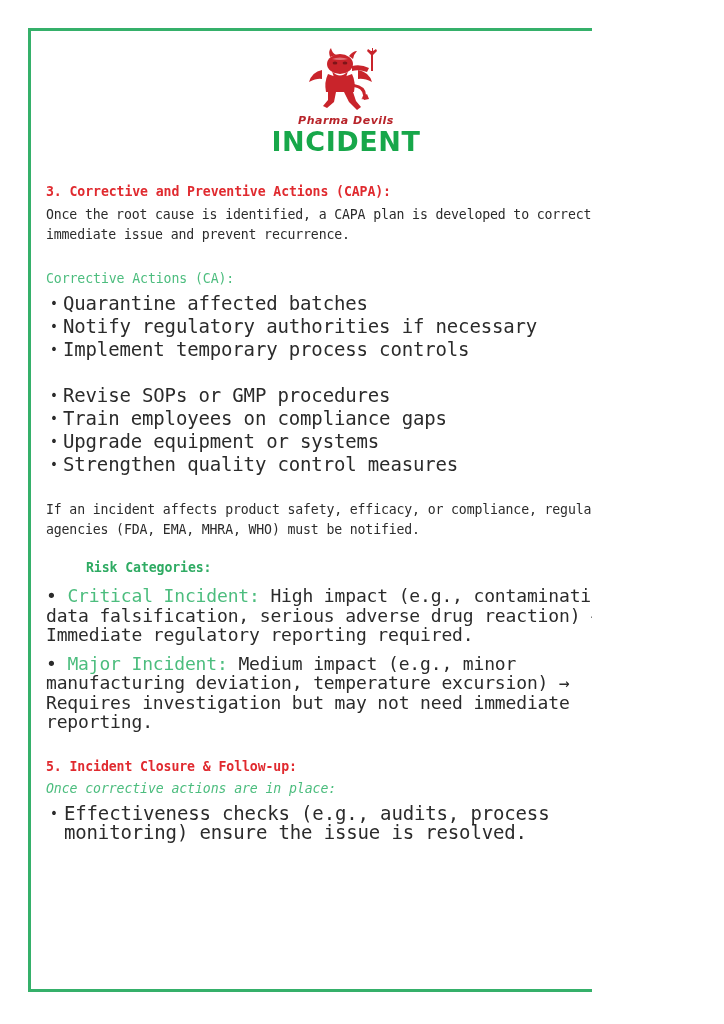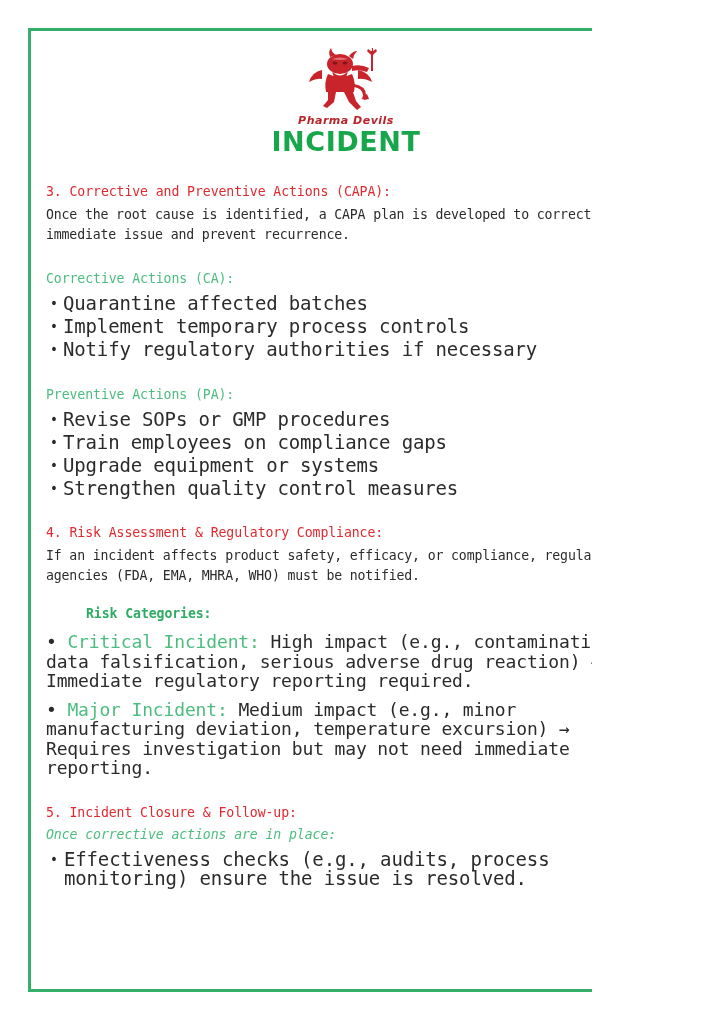--- a/index.html
+++ b/index.html
@@ -68,21 +68,21 @@
     letter-spacing: 0.6px;
     line-height: 30px;
   }
   
   .sec {
     margin-top: 26px;
   }
   .sec.tight { margin-top: 20px; }
   .h-red {
     font-size: 13.2px;
-    font-weight: normal;
+    font-weight: bold;
     color: #e02a2f;
     line-height: 18px;
     letter-spacing: -0.1px;
   }
   .h-green {
     font-size: 13.2px;
     color: #4cbd7e;
     line-height: 18px;
     letter-spacing: -0.1px;
   }
@@ -190,37 +190,35 @@
 
     <div class="sec">
       <div class="h-red">3. Corrective and Preventive Actions (CAPA):</div>
       <div class="para">Once the root cause is identified, a CAPA plan is developed to correct the immediate issue and prevent recurrence.</div>
     </div>
 
     <div class="sec">
       <div class="h-green">Corrective Actions (CA):</div>
       <ul class="bullets">
         <li>Quarantine affected batches</li>
+        <li>Notify regulatory authorities if necessary</li>
         <li>Implement temporary process controls</li>
-        <li>Notify regulatory authorities if necessary</li>
       </ul>
     </div>
 
     <div class="sec">
-      <div class="h-green">Preventive Actions (PA):</div>
       <ul class="bullets">
         <li>Revise SOPs or GMP procedures</li>
         <li>Train employees on compliance gaps</li>
         <li>Upgrade equipment or systems</li>
         <li>Strengthen quality control measures</li>
       </ul>
     </div>
 
     <div class="sec">
-      <div class="h-red">4. Risk Assessment &amp; Regulatory Compliance:</div>
       <div class="para">If an incident affects product safety, efficacy, or compliance, regulatory agencies (FDA, EMA, MHRA, WHO) must be notified.</div>
     </div>
 
     <div class="sec tight">
       <div class="h-green-bold">Risk Categories:</div>
 
       <div class="risk-item">
         <span class="dot">•</span>
         <span class="risk-label">Critical Incident:</span>
         <span>High impact (e.g., contamination, data falsification, serious adverse drug reaction) → Immediate regulatory reporting required.</span>

